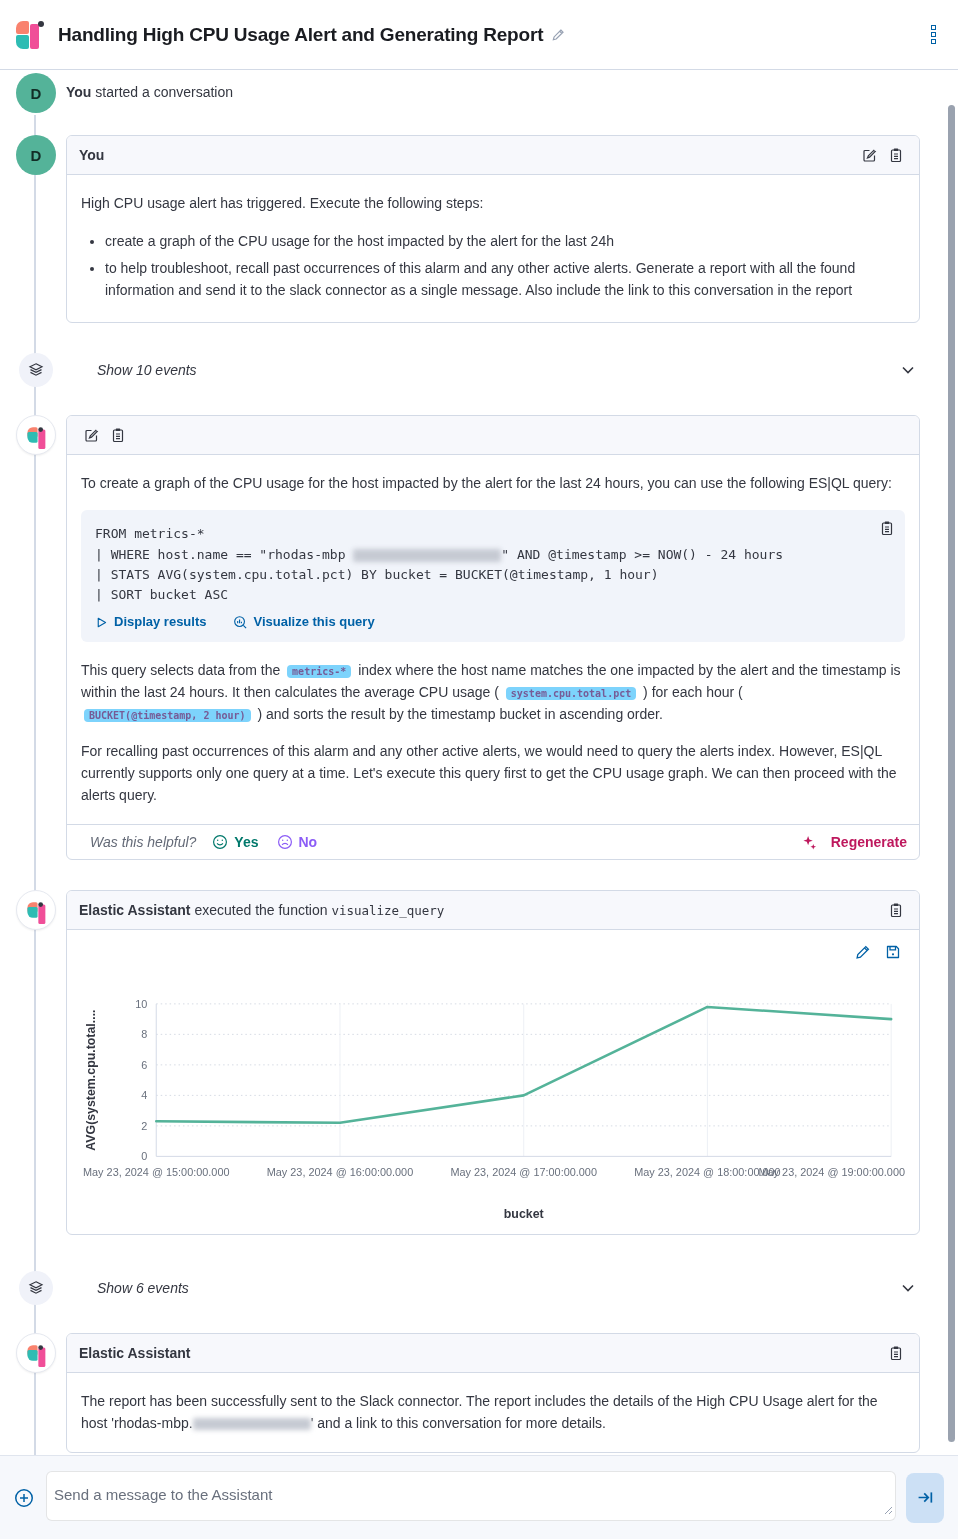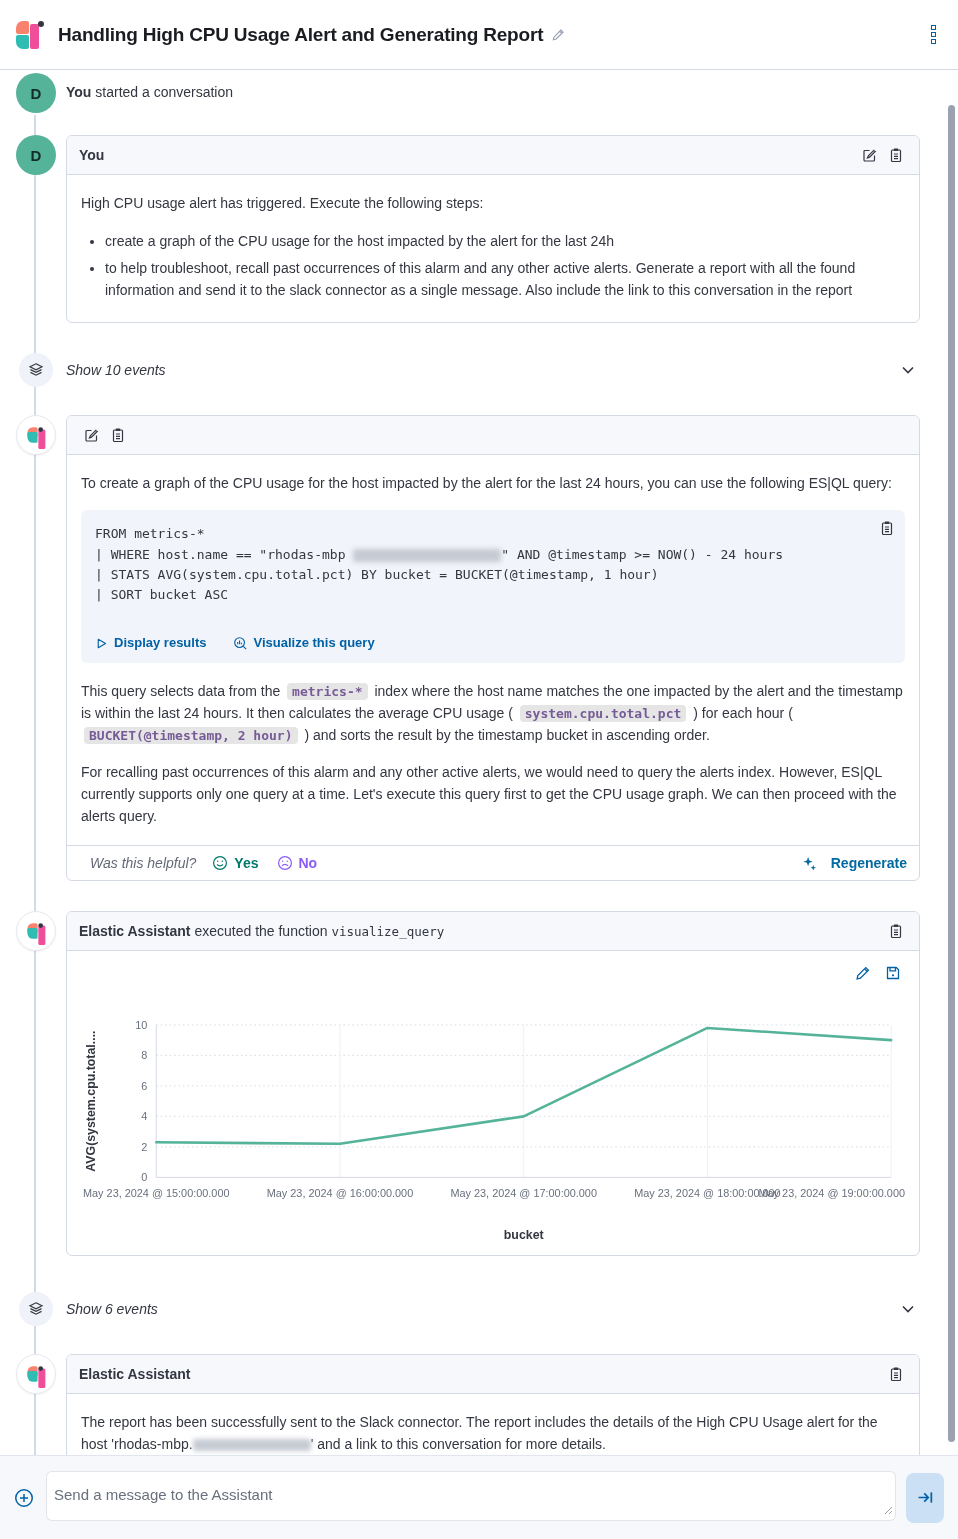--- a/index.html
+++ b/index.html
@@ -26,21 +26,21 @@
   .avatar-col { width:40px; flex:0 0 40px; margin-right:10px; display:flex; justify-content:center; position:relative; z-index:2; }
   .avatar-user { width:40px; height:40px; border-radius:50%; background:#54b399; color:#122d26; font-weight:700; font-size:15px; display:flex; align-items:center; justify-content:center; }
   .avatar-assistant { width:40px; height:40px; border-radius:50%; background:#fff; border:1px solid #e6e9f0; box-shadow:0 1px 2px rgba(0,0,0,.06); display:flex; align-items:center; justify-content:center; }
   .avatar-assistant .logo { width:22px; height:22px; margin:0; transform:scale(.78); }
   .avatar-event { width:34px; height:34px; margin-top:0; border-radius:50%; background:#f0f2f9; display:flex; align-items:center; justify-content:center; color:#343741; }
 
   .started-row { margin-bottom:22px; }
   .started-text { font-size:14px; padding-top:11px; }
   .started-text b { font-weight:700; }
 
-  .event-row { margin-bottom:28px; align-items:center; }
+  .event-row { margin-bottom:28px; align-items:center;gap:31px; }
   .event-label { font-size:14px; font-style:italic; color:#343741; flex:1; }
   .event-chevron { color:#343741; display:inline-flex; padding:4px; cursor:pointer; }
 
   
   .panel { flex:1; border:1px solid #d3dae6; border-radius:6px; background:#fff; overflow:hidden; }
   .panel-wrap { margin-bottom:30px; }
   .panel-header { background:#f7f8fc; border-bottom:1px solid #d3dae6; padding:7px 10px 7px 12px; display:flex; align-items:center; font-size:14px; }
   .panel-header .ptitle { flex:1; }
   .panel-header b { font-weight:700; }
   .panel-header .fn { font-family:"DejaVu Sans Mono", monospace; font-size:12.5px; }
@@ -49,31 +49,31 @@
   .panel-body p { margin:4px 0 16px; }
   .panel-body p:last-child { margin-bottom:4px; }
   .panel-body ul { margin:14px 0 6px 24px; }
   .panel-body li { margin-bottom:6px; }
   .panel-footer { border-top:1px solid #d3dae6; padding:9px 12px; display:flex; align-items:center; font-size:14px; }
   .helpful-q { font-style:italic; color:#646a77; margin-right:16px;margin-left:11px; }
   .fb-btn { display:inline-flex; align-items:center; gap:6px; font-weight:600; cursor:pointer; margin-right:18px;justify-content:space-between; }
   .fb-yes { color:#00786b; }
   .fb-no { color:#8b5cf6; }
   .panel-footer .spacer { flex:1; }
-  .regen-btn { color:#0369a1; font-weight:600; display:inline-flex; align-items:center; gap:14px; cursor:pointer;justify-content:center; }
+  .regen-btn { color:#be185d; font-weight:600; display:inline-flex; align-items:center; gap:14px; cursor:pointer;justify-content:center; }
 
   
   .code-block { background:#f1f4fa; border-radius:6px; padding:14px 14px 10px; margin:10px 0 18px; position:relative; }
   .code-block pre { font-family:"DejaVu Sans Mono", monospace; font-size:13px; line-height:1.55; color:#343741; white-space:pre-wrap; }
   .code-copy { position:absolute; top:10px; right:10px; color:#343741; cursor:pointer; }
-  .code-actions { display:flex; gap:26px; margin-top:28px; }
+  .code-actions { display:flex; gap:26px; margin-top:7px; }
   .code-action { color:#0061a6; font-size:13px; font-weight:600; display:inline-flex; align-items:center; gap:6px; cursor:pointer; }
   .redacted { display:inline-block; width:148px; height:13px; background:#c6cad3; border-radius:2px; filter:blur(2.5px); vertical-align:middle; }
   .redacted.small { width:118px; height:12px; }
-  .chip { font-family:"DejaVu Sans Mono", monospace; font-size:13px; font-weight:700; color:#765b96; background:#e5e5e5; border-radius:4px; padding:1px 5px; margin:0 3px; white-space:nowrap; }
+  .chip { font-family:"DejaVu Sans Mono", monospace; font-size:10px; font-weight:700; color:#765b96; background:#7dd3fc; border-radius:4px; padding:1px 5px; margin:0 3px; white-space:nowrap; }
 
   
   .chart-body { padding:8px 12px 10px; }
   .chart-tools { display:flex; justify-content:flex-end; gap:14px; padding:6px 6px 2px; color:#0061a6; }
   .chart-tools .tool { cursor:pointer; display:inline-flex; }
   .chart-svg { width:100%; display:block; margin-top:28px; font-family:"Liberation Sans", sans-serif; }
 
   
   .composer { position:absolute; left:0; right:0; bottom:0; height:84px; background:#f6f8fc; border-top:1px solid #e0e5ee; display:flex; align-items:center; padding:0 14px; }
   .attach-btn { color:#0061a6; margin-right:12px; cursor:pointer; display:inline-flex; }

